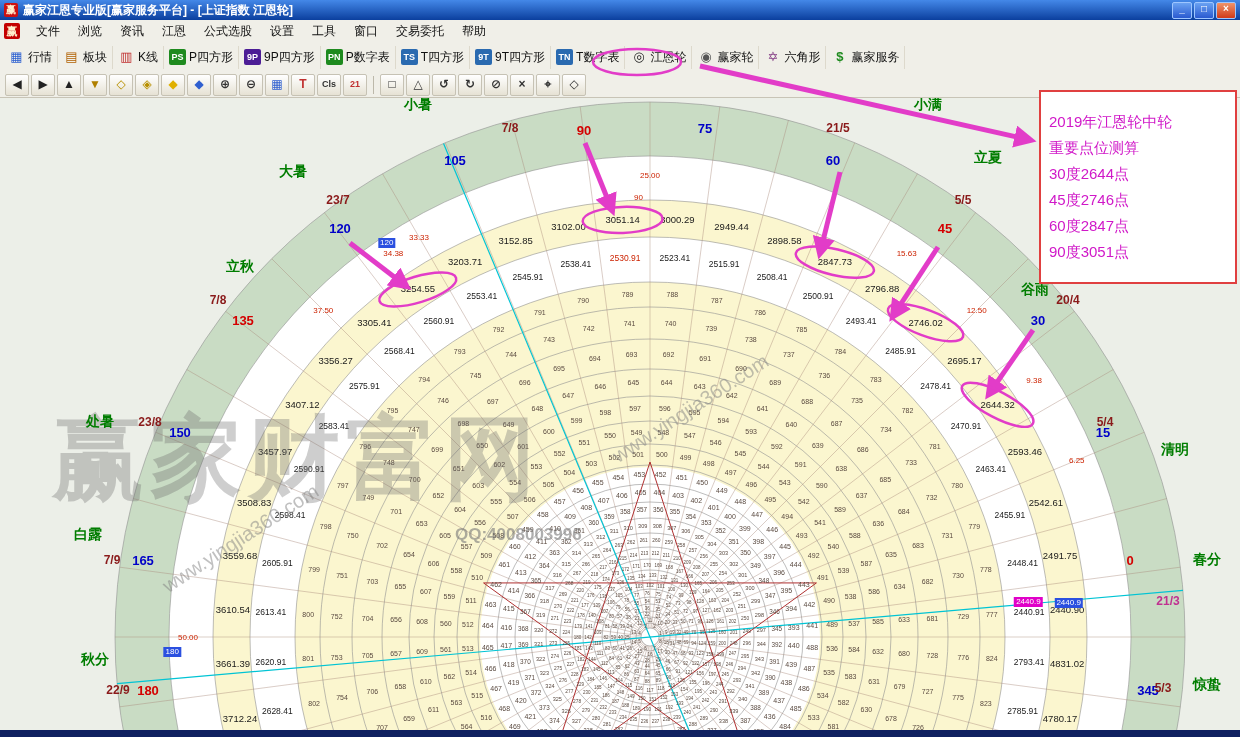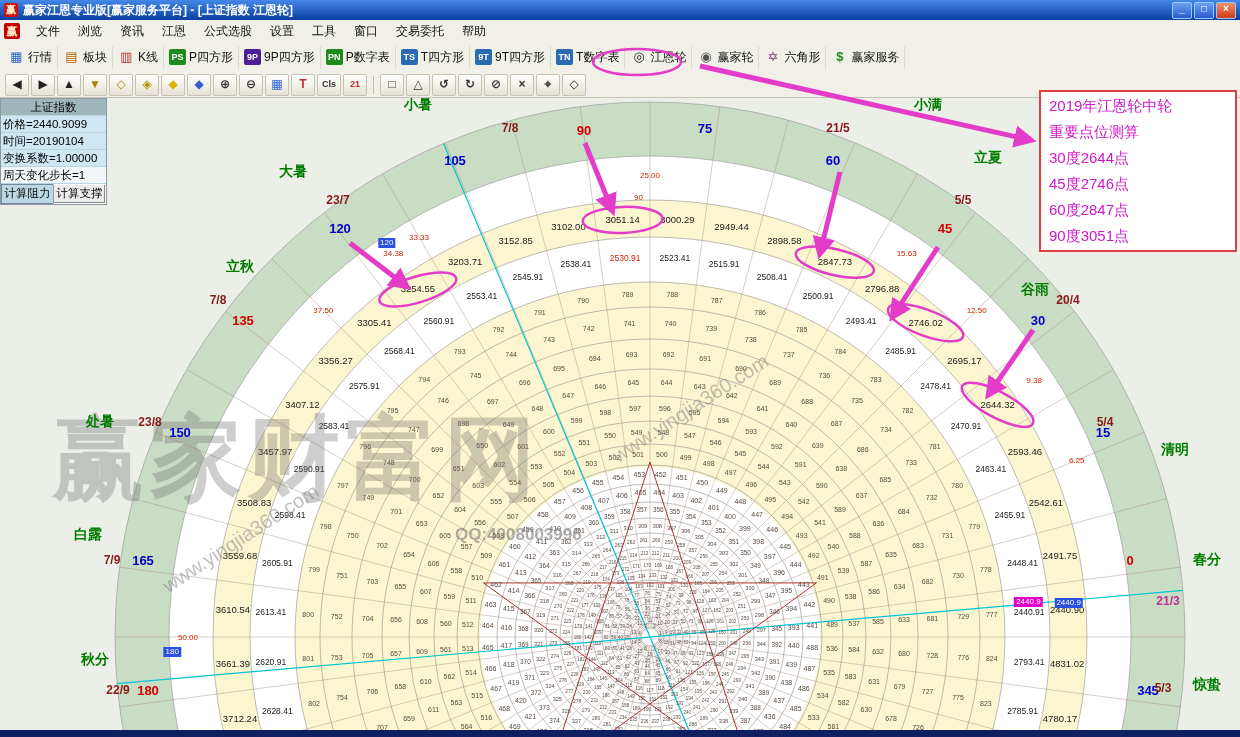--- a/index.html
+++ b/index.html
@@ -59,21 +59,21 @@
   .info-row{background:#cfe7f2;height:16px;line-height:16px;padding-left:2px;
     border-top:1px solid #b8d4e0;white-space:nowrap;overflow:hidden;color:#000;}
   .info-row.alt{background:#f2f6f8;}
   .info-btns{display:flex;border-top:1px solid #b8d4e0;}
   .info-btn{flex:1;height:18px;line-height:16px;text-align:center;font-size:11.5px;}
   .info-btn.pressed{background:#bcd8e4;border:1px solid #789;border-right:none;}
   .info-btn.raised{background:#ececec;border:1px solid #fff;border-left:1px solid #999;box-shadow:inset -1px -1px 0 #888;}
 
   
   .annotation{position:absolute;right:3px;top:90px;width:178px;background:#ffffff;
-    border:2px solid #e04040;padding:1px 8px;color:#d018c8;font-size:15px;
+    border:2px solid #e04040;padding:17px 8px;color:#d018c8;font-size:15px;
     line-height:26px;z-index:7;}
 
   
   .wm-brand{position:absolute;left:52px;top:300px;font-size:92px;font-weight:bold;
     font-family:"Liberation Serif","DejaVu Serif",serif;color:rgba(105,105,105,0.33);
     letter-spacing:6px;z-index:2;pointer-events:none;white-space:nowrap;}
   .wm-url{position:absolute;font-size:20px;color:rgba(130,130,130,0.5);z-index:2;
     pointer-events:none;white-space:nowrap;transform:rotate(-33deg);}
   .wm-url.u1{left:150px;top:430px;}
   .wm-url.u2{left:600px;top:300px;}
@@ -999,33 +999,20 @@
       <text x="1034.1" y="286.3" font-size="8" fill="#cc2200" text-anchor="middle">9.38</text>
       <text x="1076.8" y="366.2" font-size="8" fill="#cc2200" text-anchor="middle">6.25</text>
       <text x="638.5" y="103.2" font-size="8" fill="#cc2200" text-anchor="middle">90</text>
     </svg>
 
   <div class="wm-brand">赢家财富网</div>
   <div class="wm-url u1">www.yingjia360.com</div>
   <div class="wm-url u2">www.yingjia360.com</div>
   <div class="wm-qq">QQ:4008003996</div>
 
-  <div class="info-panel">
-    <div class="info-head">上证指数</div>
-    <div id="info-rows">
-        <div class="info-row">价格=2440.9099</div>
-        <div class="info-row">时间=20190104</div>
-        <div class="info-row">变换系数=1.00000</div>
-        <div class="info-row alt">周天变化步长=1</div>
-      </div>
-    <div class="info-btns" id="info-btns">
-        <div class="info-btn pressed">计算阻力</div>
-        <div class="info-btn raised">计算支撑</div>
-      </div>
-  </div>
 <span class="chip" style="left: 386.66px; top: 145.883px; background: rgb(43, 80, 224);">120</span>
     <span class="chip" style="left: 172.236px; top: 555.014px; background: rgb(43, 80, 224);">180</span>
     <span class="chip" style="left: 1028.38px; top: 504.899px; background: rgb(224, 0, 200);">2440.9</span>
     <span class="chip" style="left: 1068.65px; top: 506.316px; background: rgb(43, 80, 224);">2440.9</span>
     <span class="wlabel deg red" style="left: 584px; top: 33px;">90</span>
     <span class="wlabel deg blue" style="left: 705px; top: 31px;">75</span>
     <span class="wlabel deg blue" style="left: 455px; top: 63px;">105</span>
     <span class="wlabel deg blue" style="left: 833px; top: 63px;">60</span>
     <span class="wlabel deg blue" style="left: 340px; top: 131px;">120</span>
     <span class="wlabel deg red" style="left: 945px; top: 131px;">45</span>

